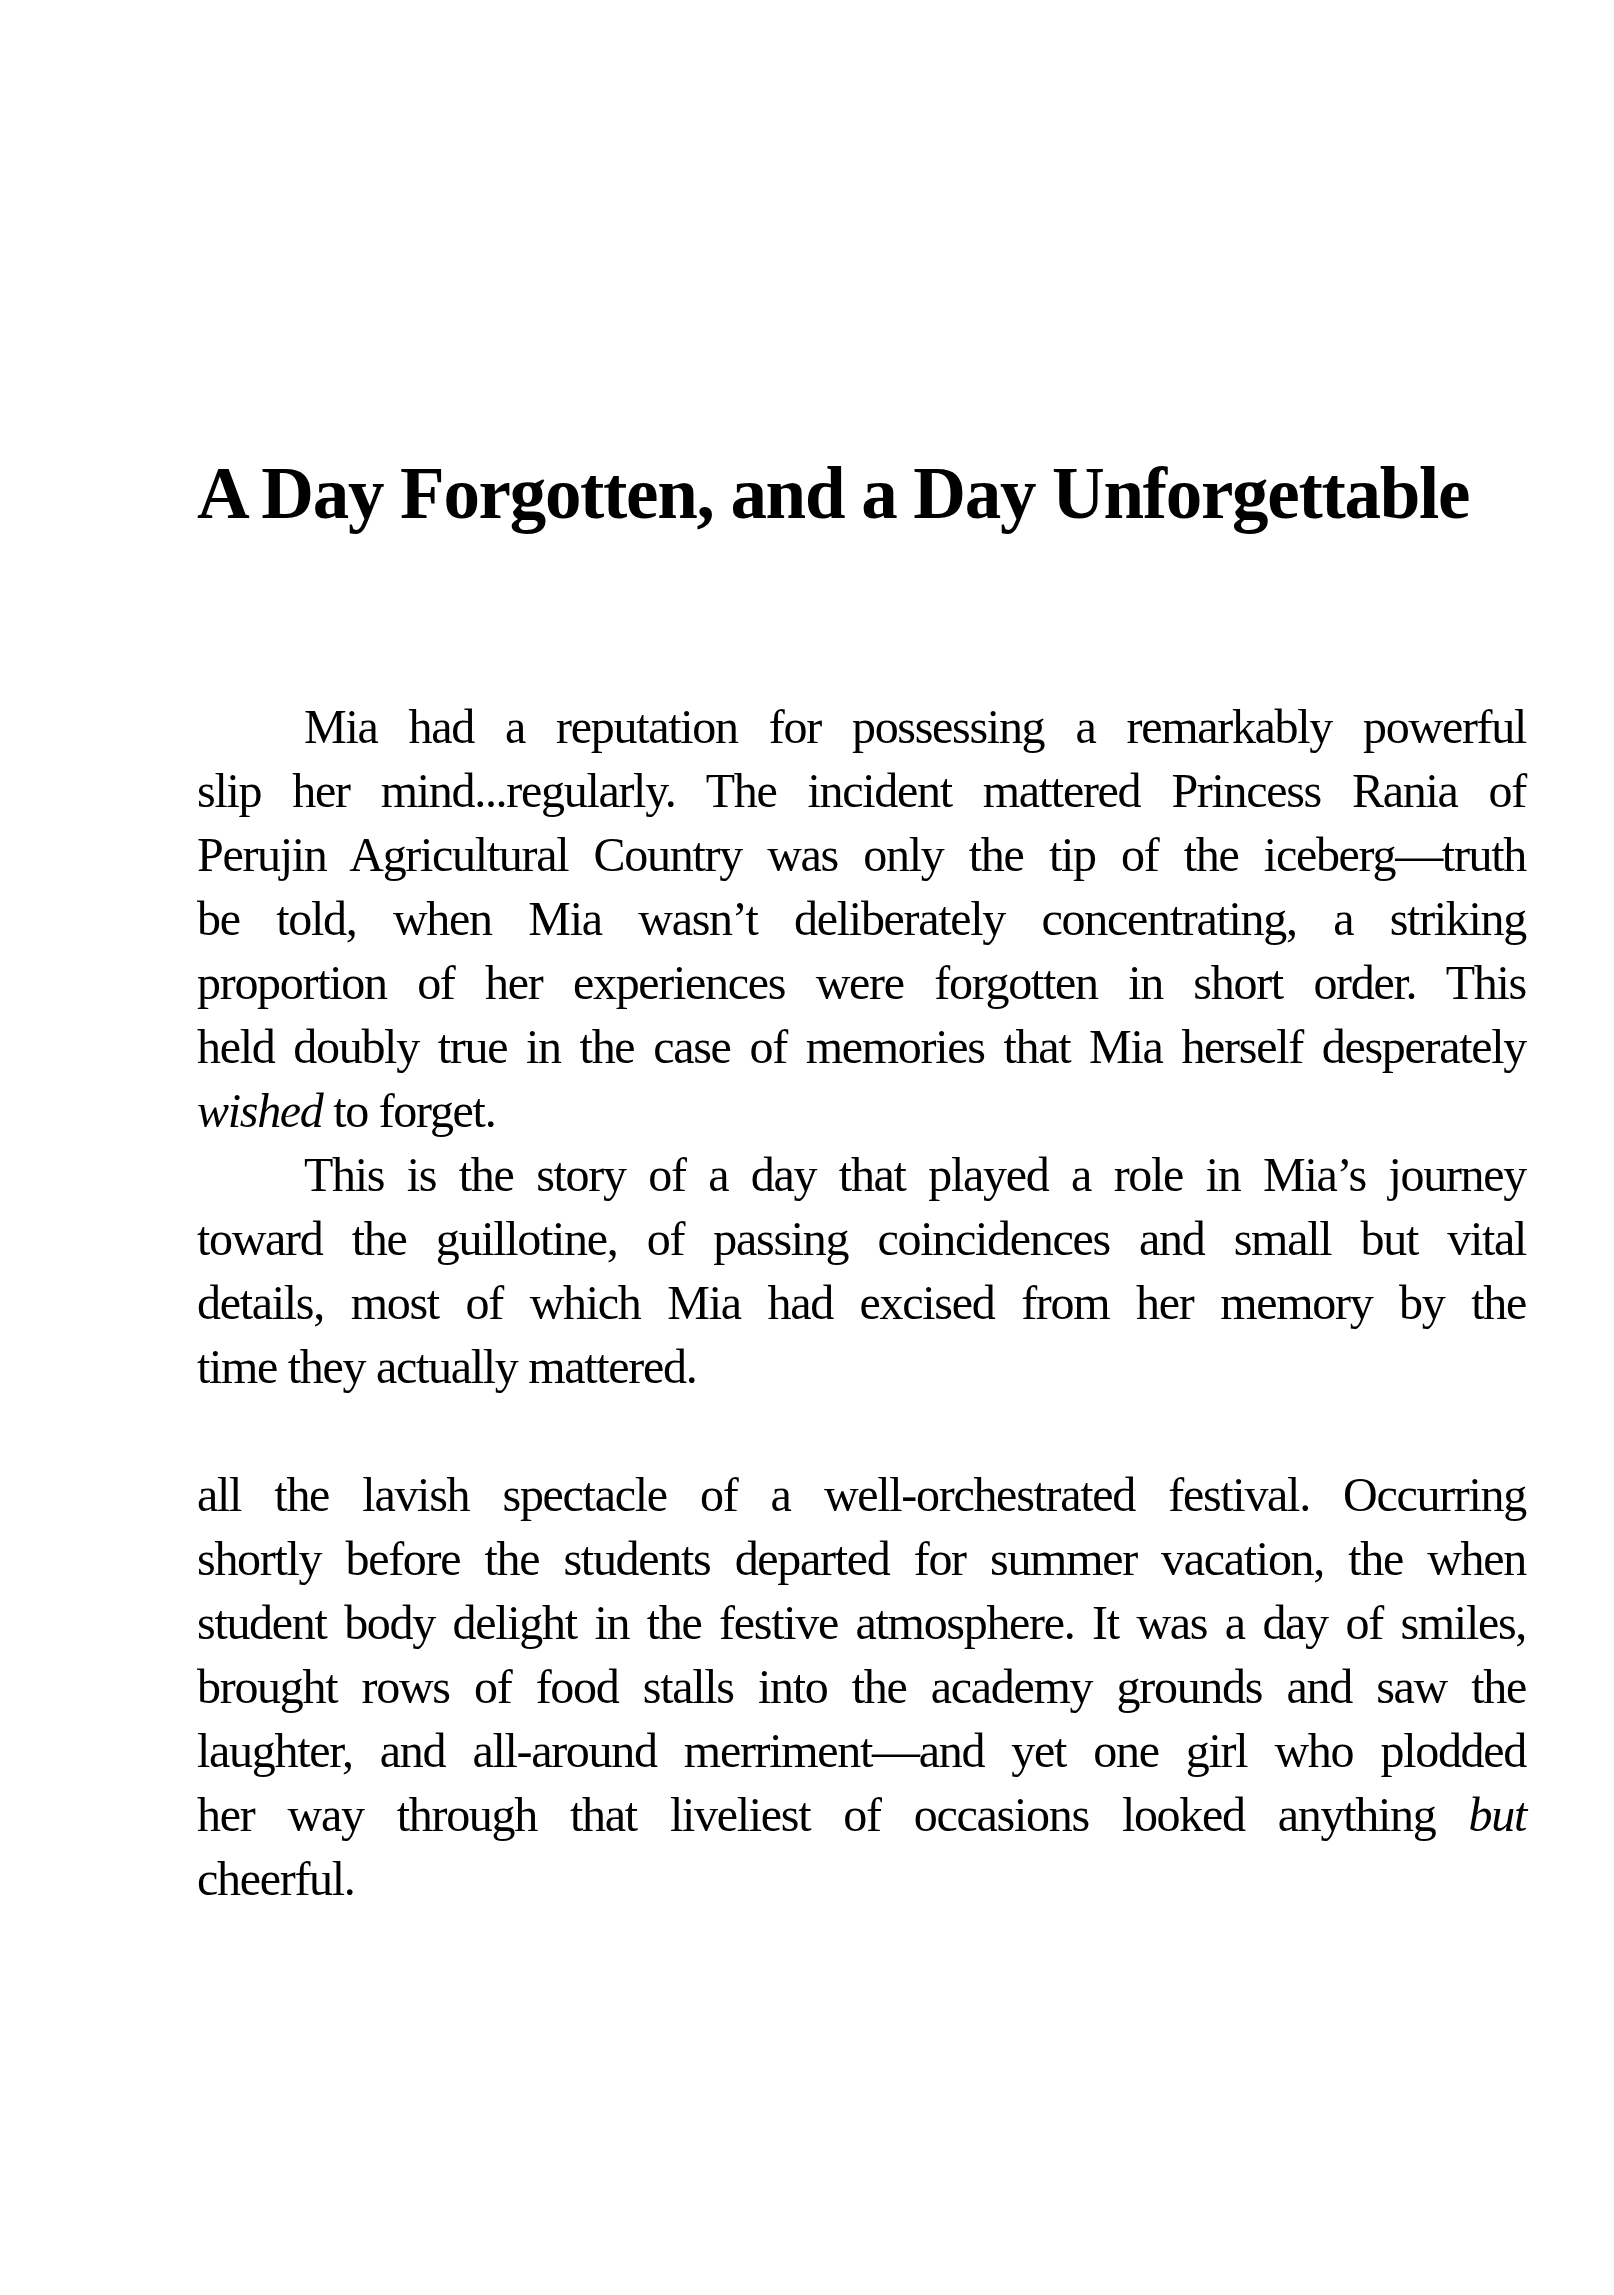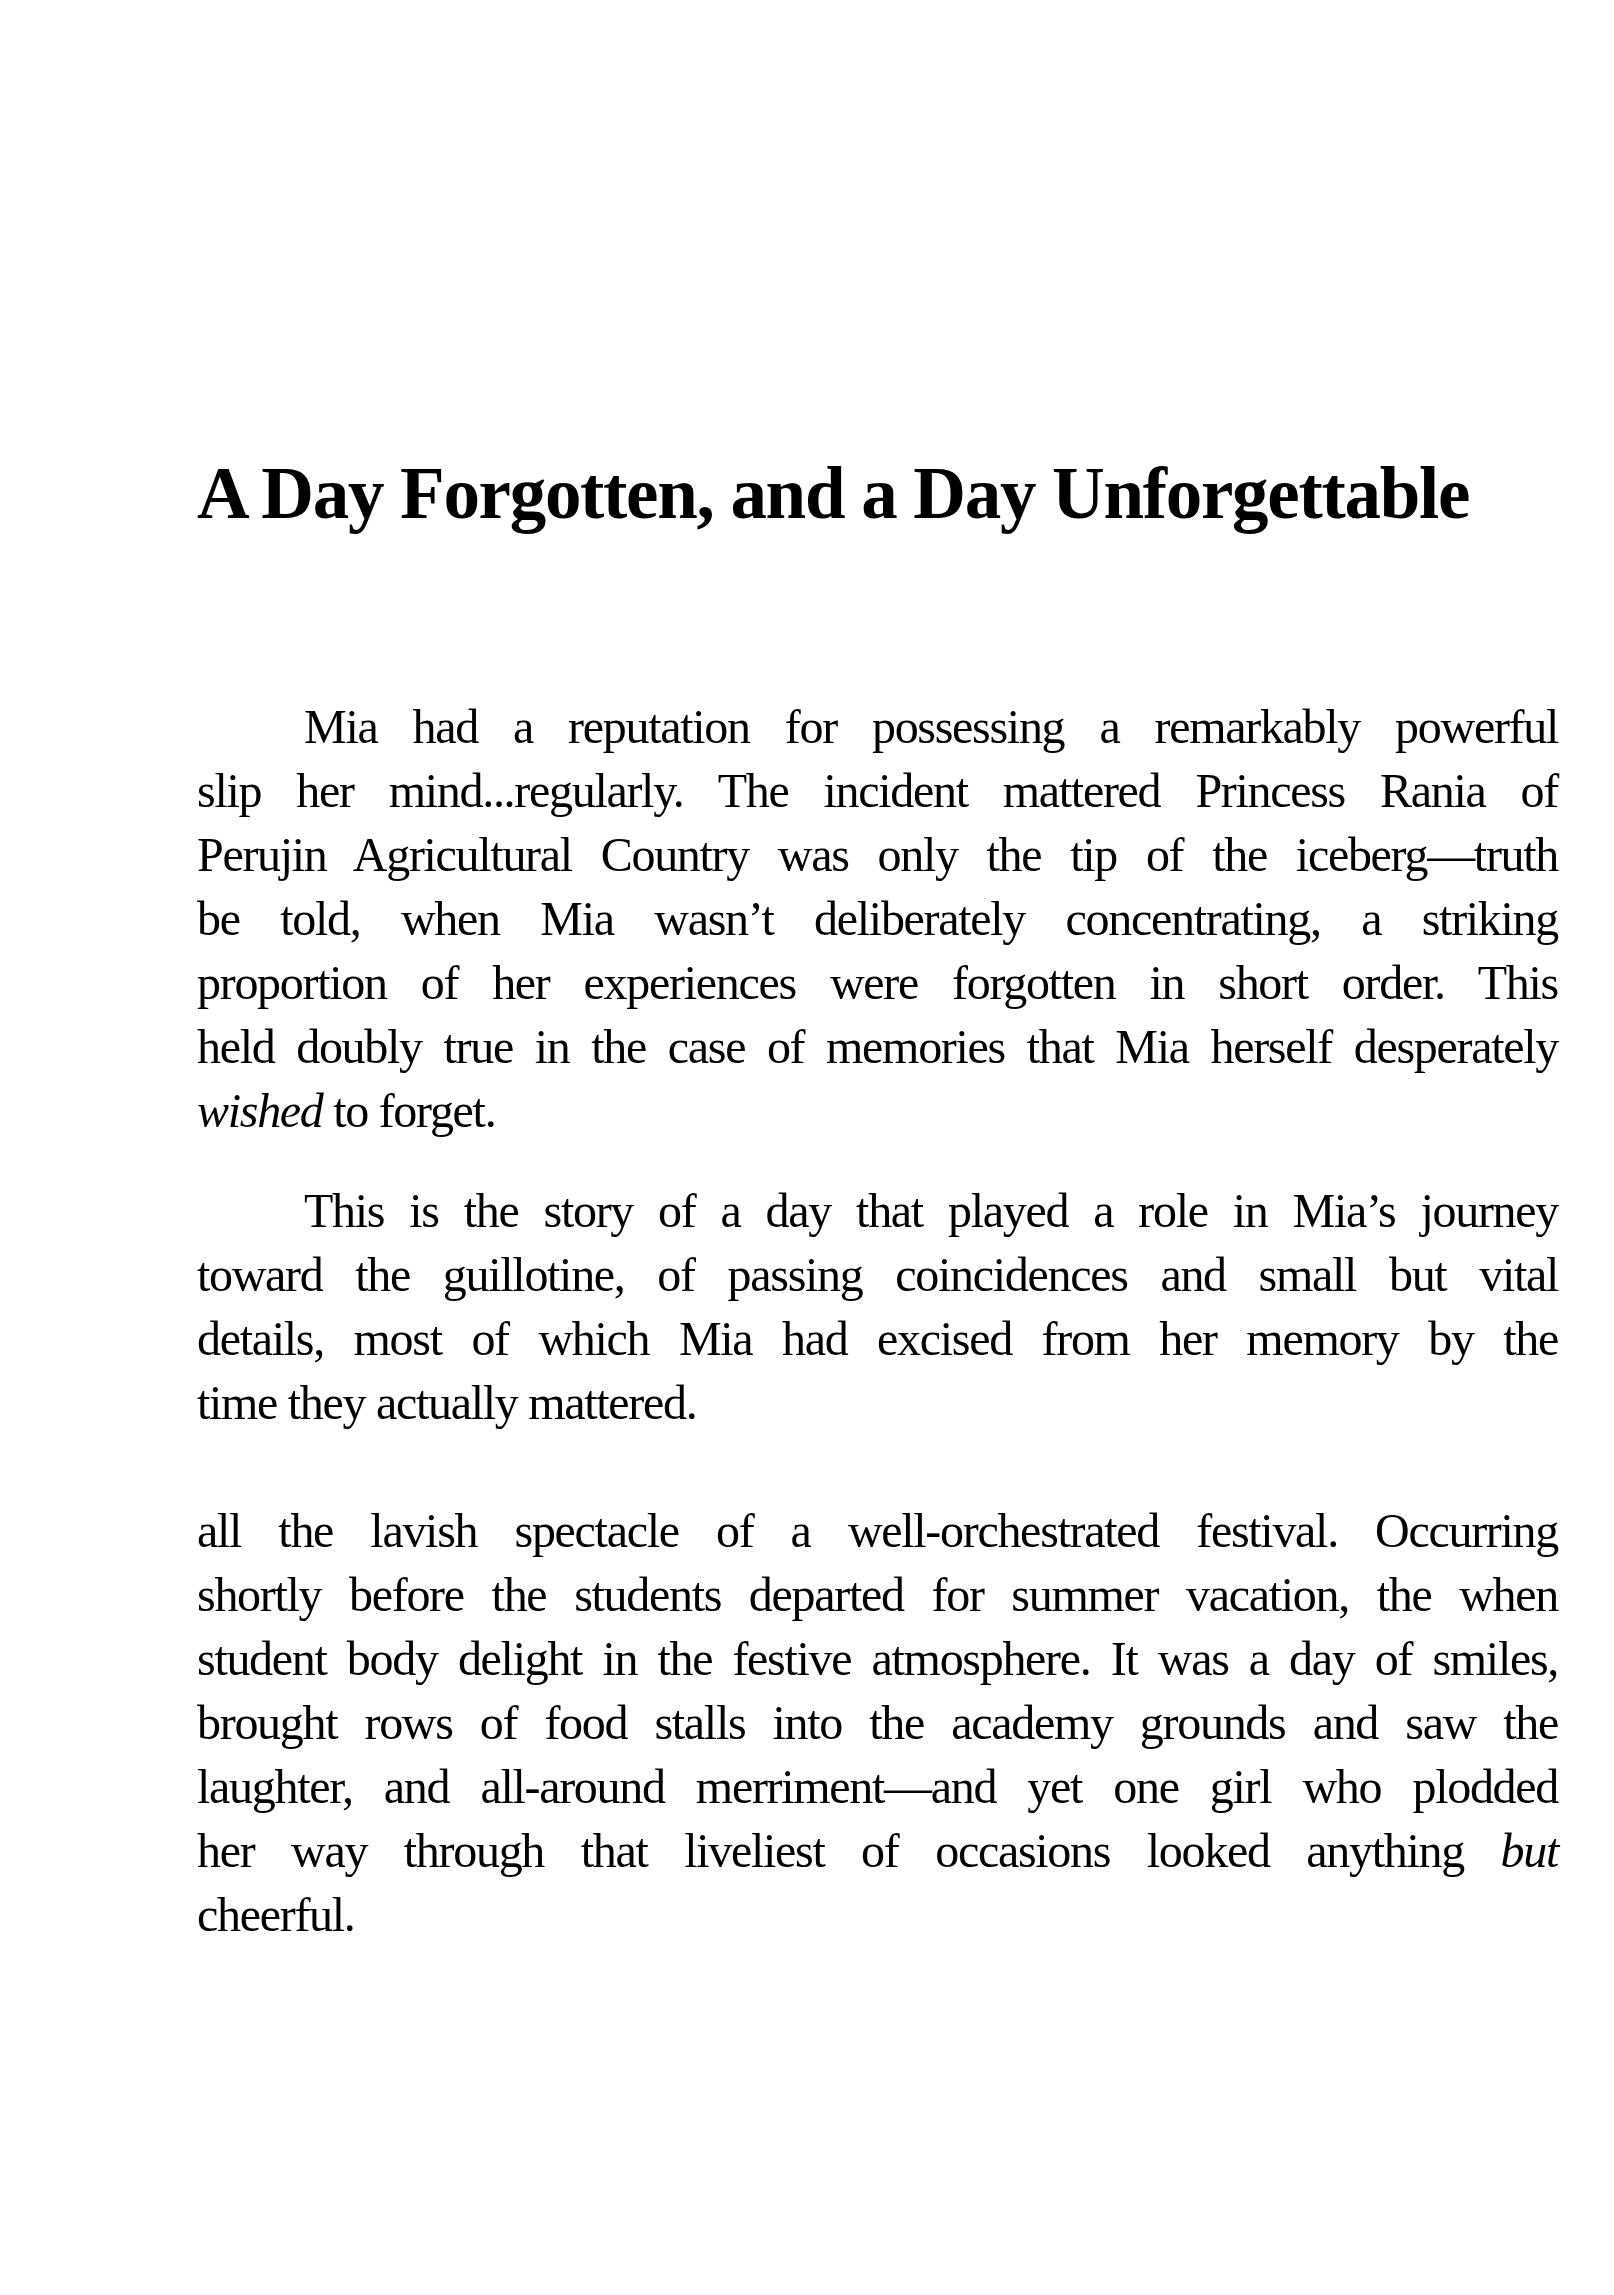--- a/index.html
+++ b/index.html
@@ -12,21 +12,21 @@
     height: 2295px;
     overflow: hidden;
     font-family: "Liberation Serif", "DejaVu Serif", serif;
     color: #000000;
   }
   .page {
     box-sizing: border-box;
     width: 1614px;
     height: 2295px;
     padding-left: 197px;
-    padding-right: 56px;
+    padding-right: 88px;
     overflow: hidden;
   }
   .chapter-title {
     margin: 0;
     margin-top: 457px;
     font-size: 73px;
     line-height: 1.0;
     font-weight: 700;
     letter-spacing: -1.3px;
     white-space: nowrap;
@@ -45,21 +45,20 @@
     font-size: 48px;
     line-height: 64px;
     letter-spacing: -1.3px;
     text-align: justify;
     text-align-last: justify;
     white-space: normal;
     color: #000000;
   }
   .line.first {
     text-indent: 107px;
-    margin-top: 36px;
   }
   .line.last {
     text-align-last: left;
   }
   .line em {
     font-style: italic;
   }
 </style>
 </head>
 <body>

